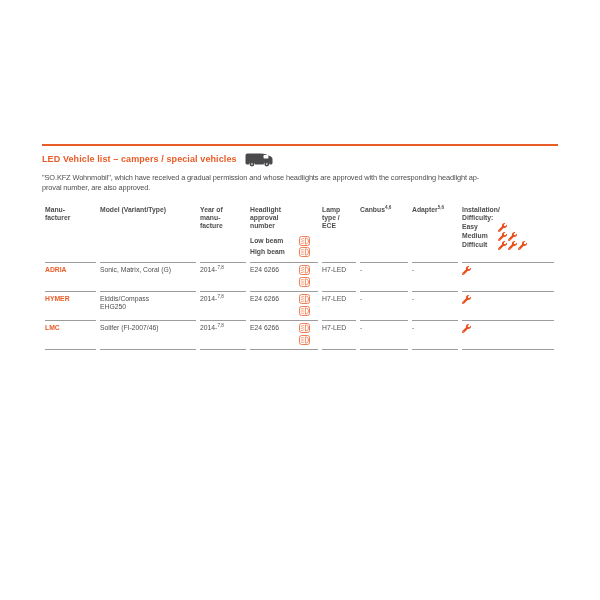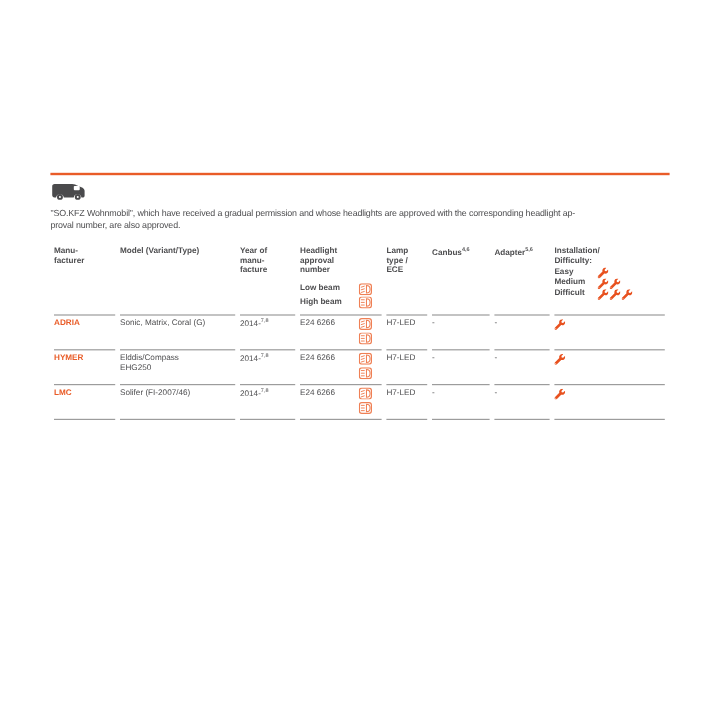--- a/index.html
+++ b/index.html
@@ -48,20 +48,21 @@
 </style>
 </head>
 <body>
 
 <div class="page">
   <div class="content">
 
     <div class="toprule"></div>
 
     <div class="title-row">
+      <span class="title">LED Vehicle list – campers / special vehicles</span>
       <span class="camper">
         <svg width="30" height="17" viewBox="0 0 40 21">
           <path fill="#4a4a4c" d="M2 5 C2 3.4 3 2.4 4.6 2.4 h17.8 c2.6 0 4.6.4 6.6 1.2 l5.4 2.2 c2 .8 3.6 2 3.6 4 v5.4 c0 1.2-.9 2-2.1 2 h-1.4 a4.4 4.4 0 0 0-8.6 0 H14.9 a4.4 4.4 0 0 0-8.6 0 H4.4 C3 17.2 2 16.2 2 14.8 Z"></path>
           <rect x="26" y="4.4" width="6.6" height="4.8" rx="1" fill="#fff"></rect>
           <circle cx="10.6" cy="16.6" r="3.3" fill="#4a4a4c"></circle>
           <circle cx="10.6" cy="16.6" r="1.1" fill="#fff"></circle>
           <circle cx="30.4" cy="16.6" r="3.3" fill="#4a4a4c"></circle>
           <circle cx="30.4" cy="16.6" r="1.1" fill="#fff"></circle>
         </svg>
       </span>

